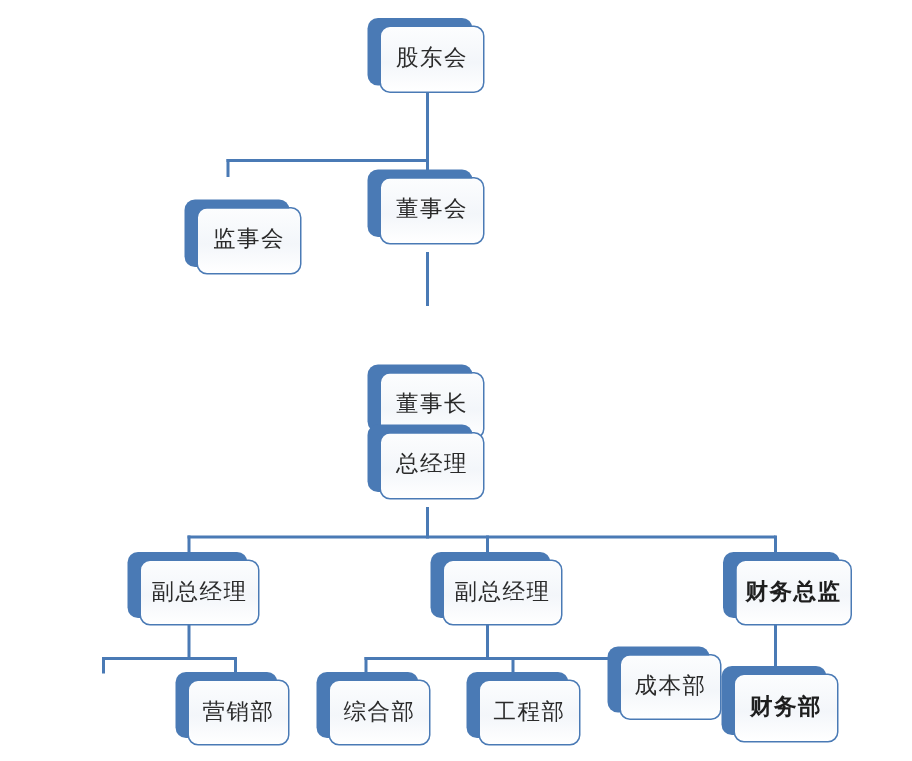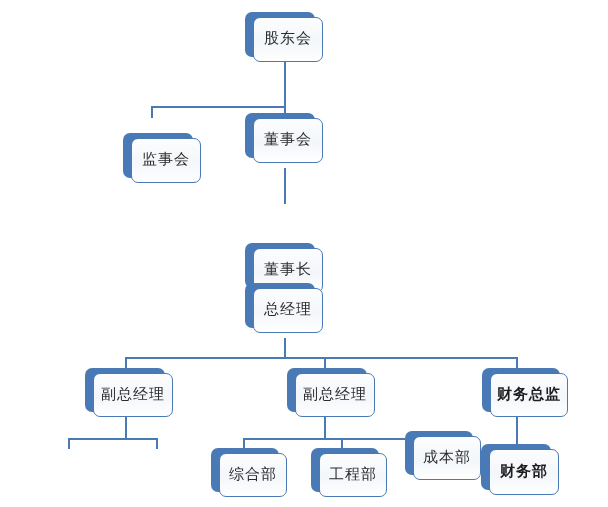--- a/index.html
+++ b/index.html
@@ -155,20 +155,26 @@
   </div>
 
   <div class="node bold" style="left:482px; top:368px; width:78px; height:44px;text-align:right;">
     <div class="shadow"></div>
     <div class="face">
       <span class="label">财务总监</span>
     </div>
   </div>
 
 
+  <div class="node" style="left:117px; top:448px; width:68px; height:44px;">
+    <div class="shadow"></div>
+    <div class="face">
+      <span class="label">营销部</span>
+    </div>
+  </div>
 
   <div class="node" style="left:311px; top:448px; width:68px; height:44px;">
     <div class="shadow"></div>
     <div class="face">
       <span class="label">工程部</span>
     </div>
   </div>
 
   <div class="node" style="left:211px; top:448px; width:68px; height:44px;">
     <div class="shadow"></div>

